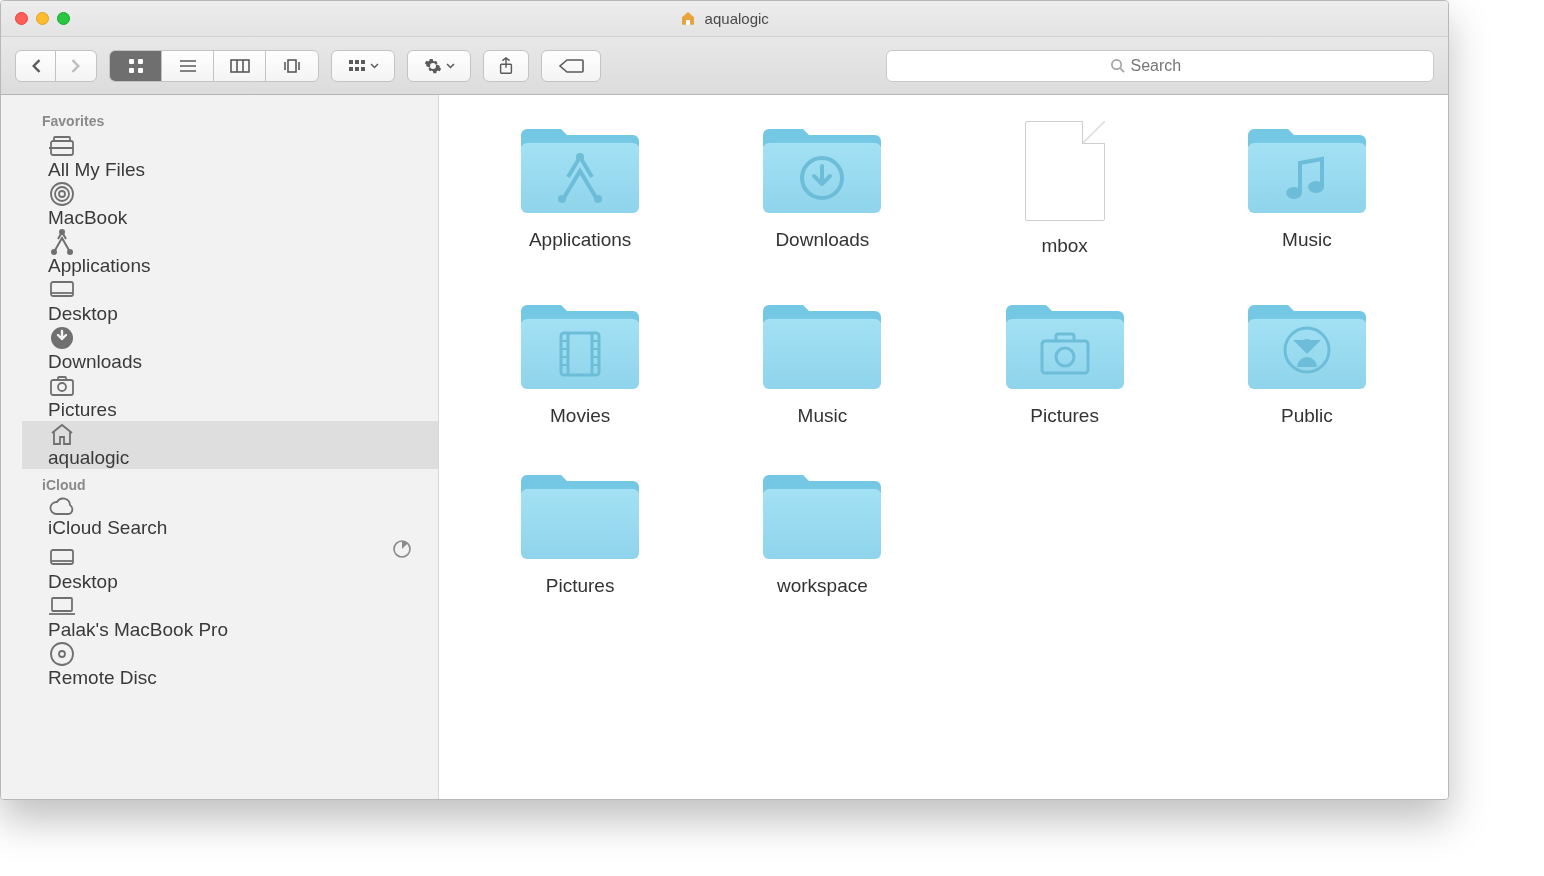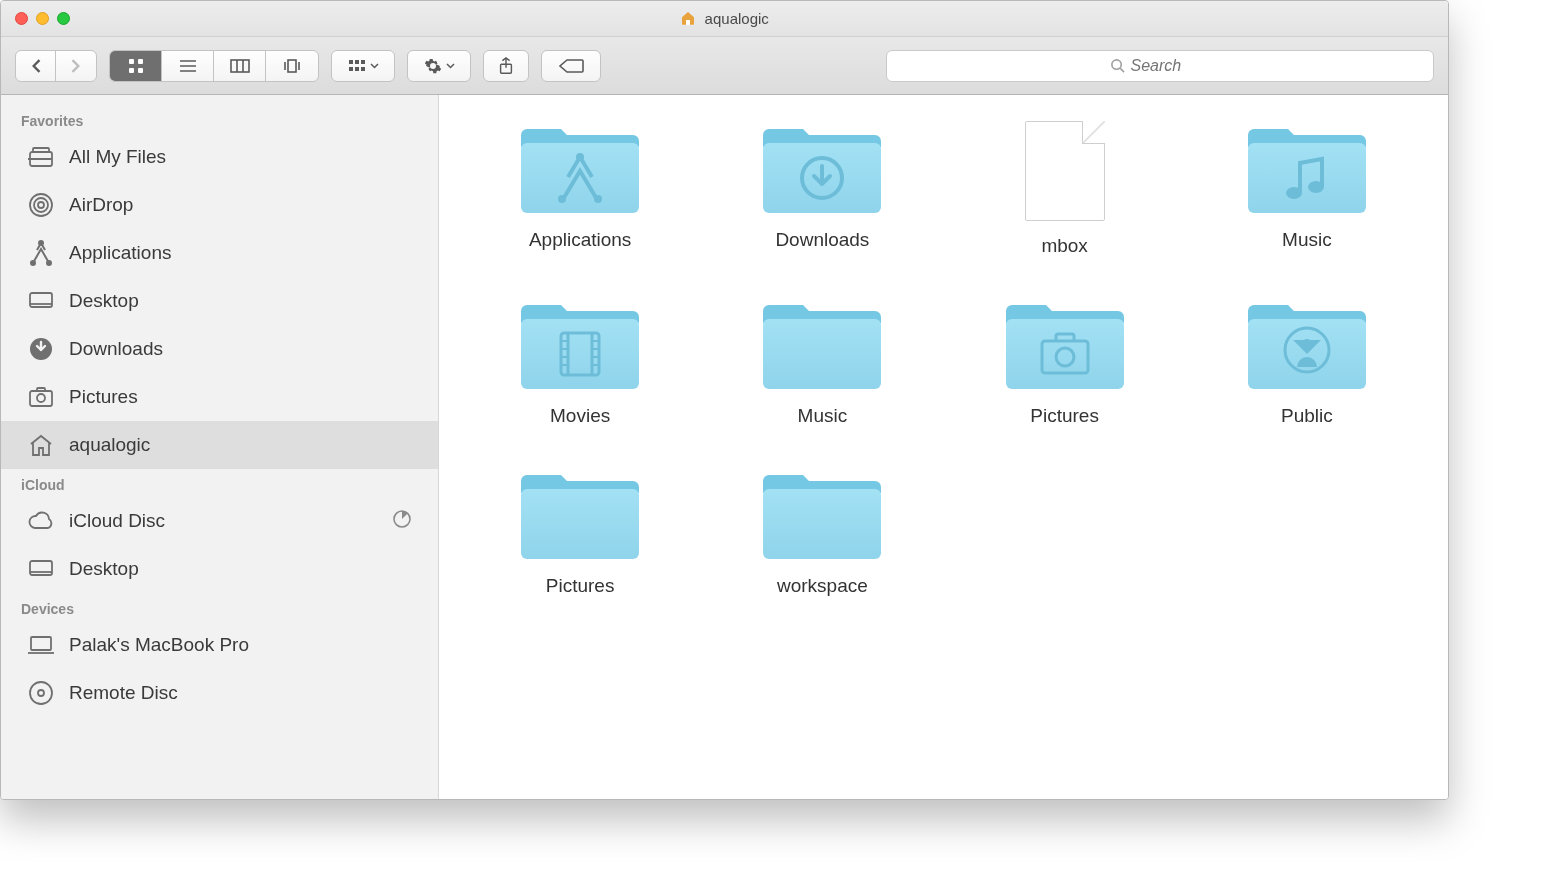--- a/index.html
+++ b/index.html
@@ -54,27 +54,27 @@
 .seg .cell.active{ background:#6f6f6f; color:#fff;}
 .seg .cell.dis{ color:#bdbdbd;}
 .nav-seg .cell{ width:40px;}
 .dropdown-btn{ width:64px; gap:4px;}
 .search{
   margin-left:auto; width:548px; height:32px;
   background:#fff; border:1px solid #c9c9c9; border-radius:6px;
   display:flex; align-items:center; justify-content:center; gap:6px;
   color:#a3a3a3; font-size:16px;
 }
-.search input{ border:none; outline:none; width:80px; font-size:16px; background:transparent;font-style:italic;}
+.search input{ border:none; outline:none; width:80px; font-size:16px; background:transparent;}
 
 
 .body{ flex:1; display:flex; overflow:hidden;}
-.sidebar{ width:438px; background:#f2f2f2; border-right:1px solid #d7d7d7; padding-top:10px; overflow:auto;}
+.sidebar{ width:438px; background:#f2f2f2; border-right:1px solid #d7d7d7; padding-top:10px; overflow:auto;padding-left:21px;}
 .section-title{ font-size:14px; color:#8a8a8a; font-weight:600; padding:8px 20px 4px;}
-.srow{ height:48px; display:flex; align-items:center; gap:14px; padding:0 26px; font-size:19px; color:#3a3a3a; cursor:default;}
+.srow{ height:48px; display:flex; padding:0 26px; font-size:19px; color:#3a3a3a; cursor:default;flex-direction:column;}
 .srow.selected{ background:#dedede;}
 .srow .ico{ width:28px; height:28px; display:flex; align-items:center; justify-content:center; color:#707070;}
 .srow .trail{ margin-left:auto; color:#8a8a8a;}
 .content{ flex:1; background:#fff; overflow:auto; padding:26px 30px;}
 .grid{ display:grid; grid-template-columns: repeat(4, 1fr); gap:40px 20px; justify-items:center;}
 .item{ display:flex; flex-direction:column; align-items:center; gap:14px; width:200px;}
 .item .label{ font-size:19px; color:#333; text-align:center;}
 .folder{ width:118px; height:94px; position:relative;}
 .folder svg{ width:100%; height:100%;}
 .file{ width:80px; height:100px; background:#fff; border:1px solid #cfcfcf; position:relative; border-radius:2px;}
@@ -199,21 +199,21 @@
           <span>All My Files</span>
         </div>
         <div class="srow">
           <span class="ico">
             <svg width="26" height="26" viewBox="0 0 26 26" fill="none" stroke="currentColor" stroke-width="1.8">
               <circle cx="13" cy="13" r="3"></circle>
               <circle cx="13" cy="13" r="7"></circle>
               <circle cx="13" cy="13" r="11"></circle>
             </svg>
           </span>
-          <span>AirDrop</span>
+          <span>MacBook</span>
         </div>
         <div class="srow">
           <span class="ico">
             <svg width="26" height="26" viewBox="0 0 26 26" fill="none" stroke="currentColor" stroke-width="2">
               <path d="M13 3l4 7M13 3l-4 7M5 23l8-14 8 14"></path>
               <circle cx="5" cy="23" r="2" fill="currentColor"></circle>
               <circle cx="21" cy="23" r="2" fill="currentColor"></circle>
               <circle cx="13" cy="3" r="2" fill="currentColor"></circle>
             </svg>
           </span>
@@ -255,36 +255,35 @@
           </span>
           <span>aqualogic</span>
         </div>
         <div class="section-title">iCloud</div>
         <div class="srow">
           <span class="ico">
             <svg width="28" height="20" viewBox="0 0 28 20" fill="none" stroke="currentColor" stroke-width="1.8">
               <path d="M8 17a6 6 0 1 1 1-12 7 7 0 0 1 13 3 5 5 0 0 1-1 9H8z"></path>
             </svg>
           </span>
-          <span>iCloud Disc</span>
+          <span>iCloud Search</span>
           <span class="trail"><svg width="20" height="20" viewBox="0 0 20 20">
               <circle cx="10" cy="10" r="8" fill="none" stroke="currentColor" stroke-width="1.6"></circle>
               <path d="M10 10V2a8 8 0 0 1 5.6 2.4z" fill="currentColor"></path>
             </svg></span>
         </div>
         <div class="srow">
           <span class="ico">
             <svg width="26" height="20" viewBox="0 0 26 20" fill="none" stroke="currentColor" stroke-width="1.8">
               <rect x="2" y="2" width="22" height="14" rx="2"></rect>
               <line x1="2" y1="13" x2="24" y2="13"></line>
             </svg>
           </span>
           <span>Desktop</span>
         </div>
-        <div class="section-title">Devices</div>
         <div class="srow">
           <span class="ico">
             <svg width="28" height="20" viewBox="0 0 28 20" fill="none" stroke="currentColor" stroke-width="1.8">
               <rect x="4" y="2" width="20" height="13" rx="1"></rect>
               <path d="M1 18h26"></path>
             </svg>
           </span>
           <span>Palak's MacBook Pro</span>
         </div>
         <div class="srow">

